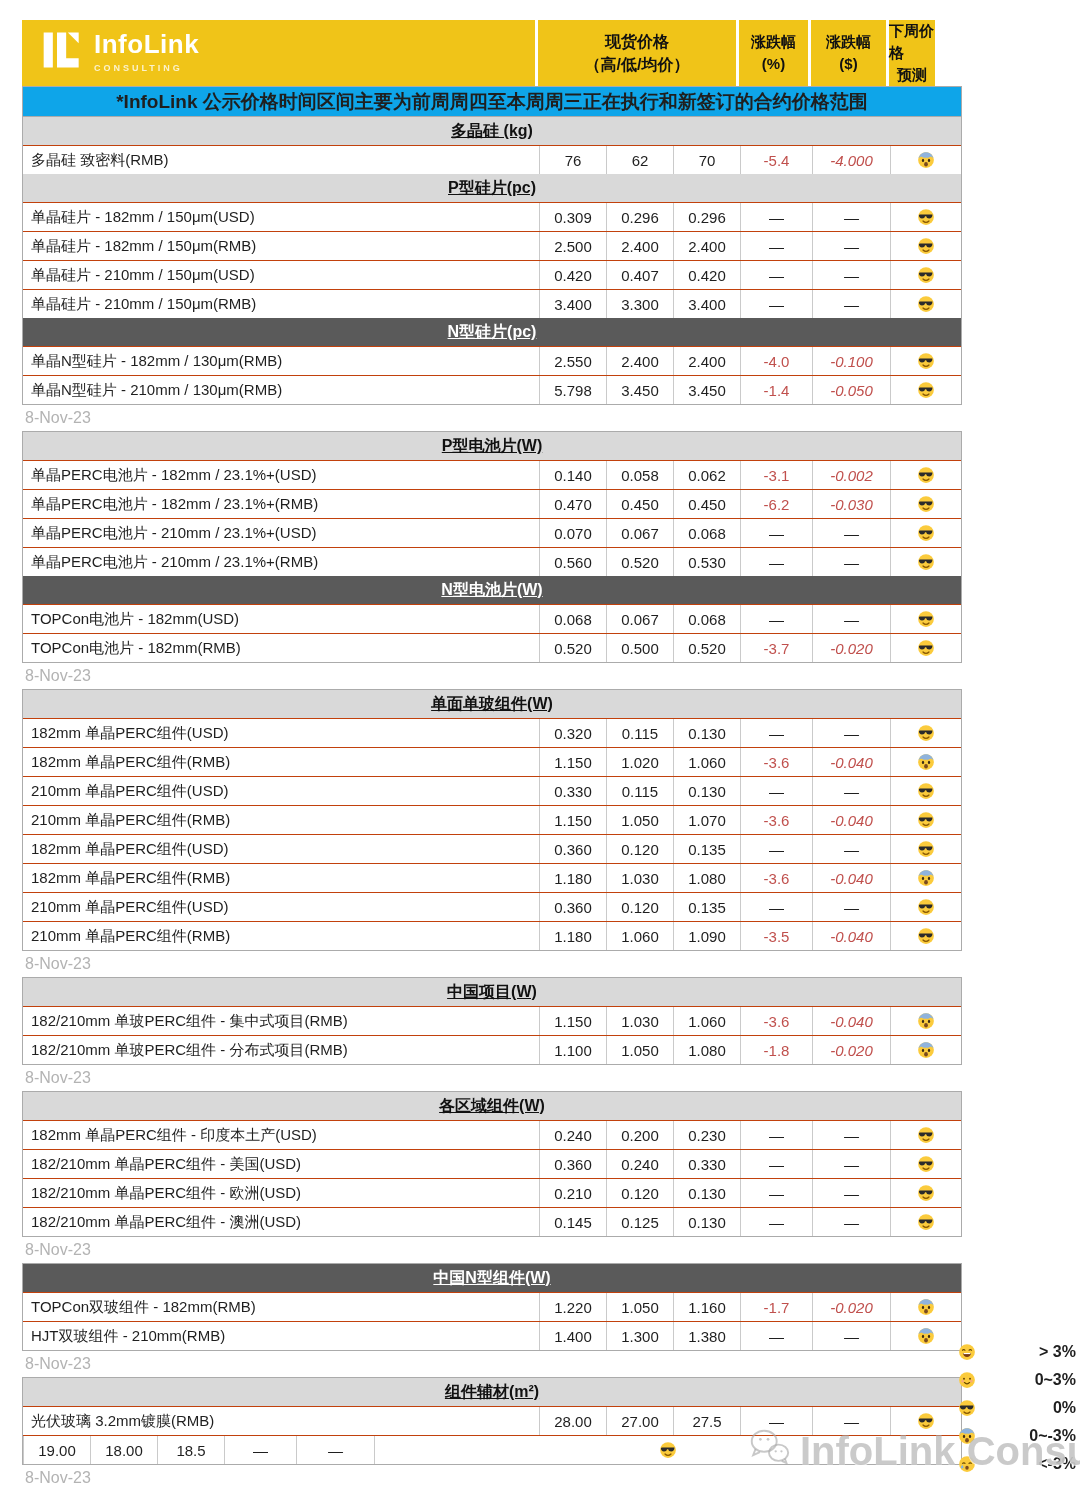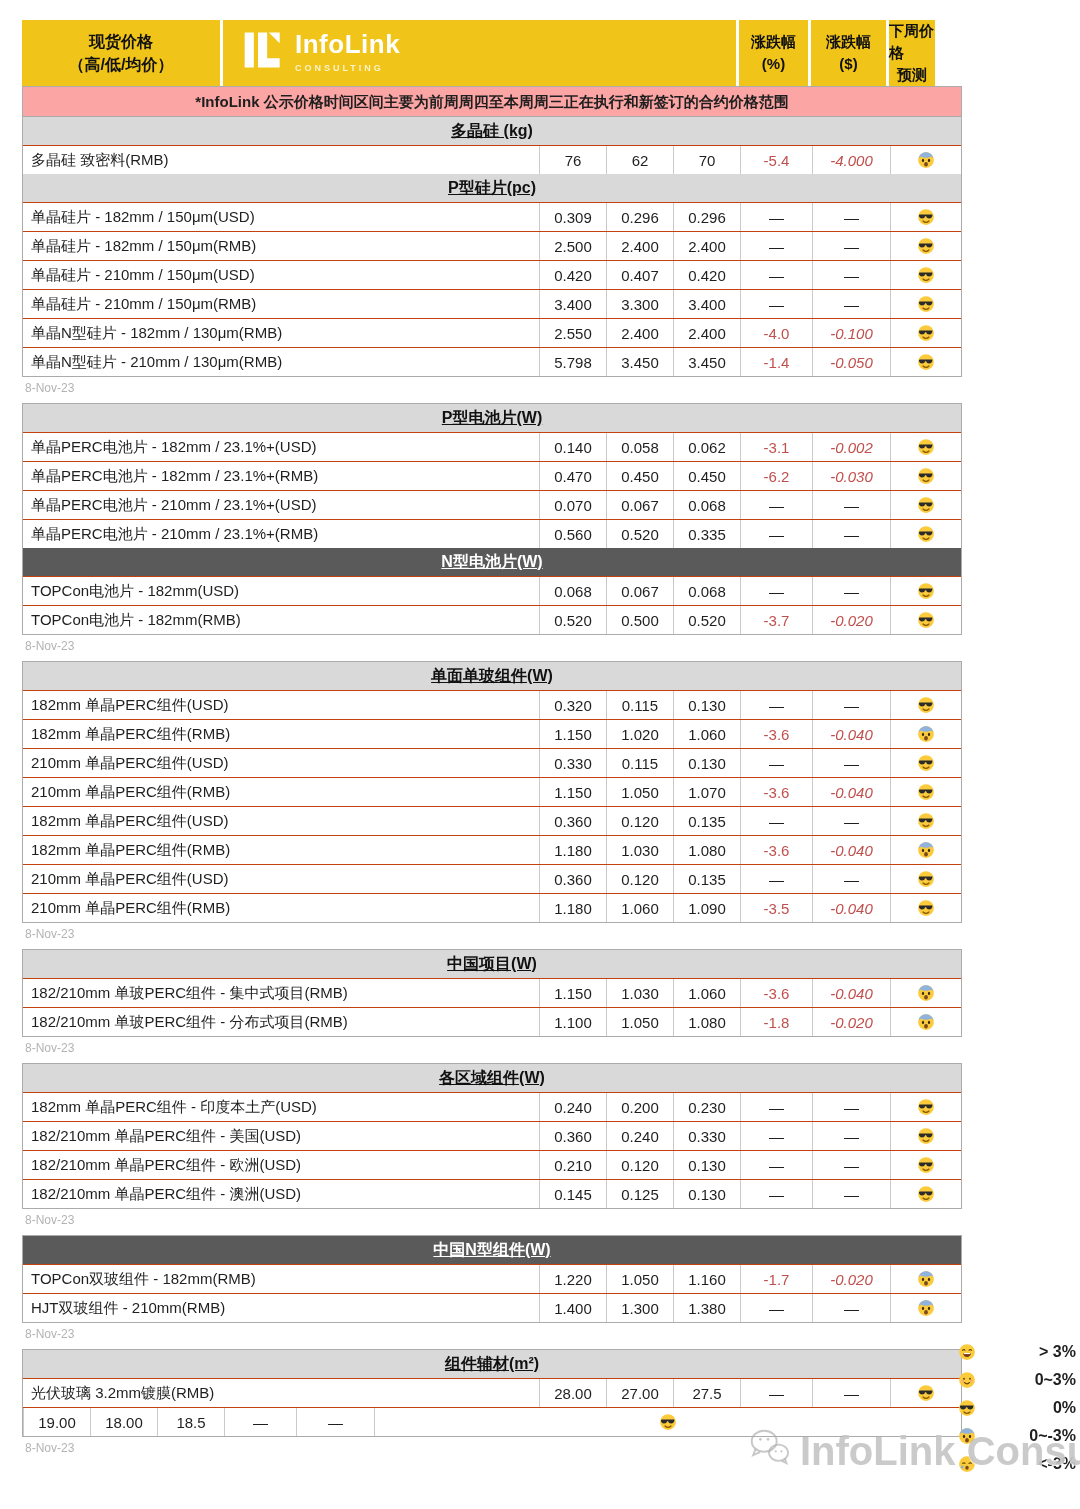--- a/index.html
+++ b/index.html
@@ -17,73 +17,73 @@
          font-weight:bold;font-size:15px;line-height:1.45;color:#111;}
   .hcell.logo{width:513px;flex-direction:row;justify-content:flex-start;gap:12px;padding-left:20px;box-sizing:border-box;}
   .hcell.spot{width:198px;font-size:16px;}
   .hcell.pct{width:69px;}
   .hcell.usd{width:75px;}
   .hcell.fc{width:46px;}
   .brand-text .bname{color:#fff;font-size:26px;font-weight:bold;letter-spacing:.5px;line-height:1.05;}
   .brand-text .bsub{color:rgba(255,255,255,.78);font-size:9px;font-weight:bold;letter-spacing:3px;margin-top:3px;}
 
   
-  .note-row{height:30px;line-height:30px;text-align:center;font-weight:bold;font-size:15px;
-            border:1px solid #ABABAB;border-bottom:none;background:#fca5a5;box-sizing:border-box;}
+  .note-row{height:30px;line-height:30px;text-align:center;font-weight:bold;font-size:19px;
+            border:1px solid #ABABAB;border-bottom:none;background:#0ea5e9;box-sizing:border-box;}
 
   
   .block{border:1px solid #ABABAB;box-sizing:border-box;background:#fff;}
   .sec{height:28px;line-height:28px;text-align:center;font-weight:bold;font-size:16px;background:#D9D9D9;color:#111;text-decoration:underline;}
   .sec.dark{background:#5A5A5A;color:#ffffff;}
   .row{display:flex;height:28px;border-top:1px solid #c2410c;background:#fff;}
   .c{display:flex;align-items:center;justify-content:center;font-size:15px;box-sizing:border-box;border-left:1px solid #CACACA;}
   .c.name{width:516px;border-left:none;justify-content:flex-start;padding-left:8px;}
   .c.w67{width:67px;}
   .c.w72{width:72px;}
   .c.w78{width:78px;font-style:italic;}
   .c.emo{flex:1;}
   .neg{color:#C0504D;}
-  .date{color:#B3B3B3;font-size:12px;height:12px;margin:4px 0 10px 3px;}
+  .date{color:#B3B3B3;font-size:16px;height:12px;margin:4px 0 10px 3px;}
 
   .emoji{display:inline-flex;width:18px;height:18px;}
   .emoji svg{width:18px;height:18px;}
 
   
   .legend{position:absolute;left:958px;top:1338px;width:118px;}
   .leg{display:flex;align-items:center;justify-content:space-between;height:28px;}
   .leg span{font-weight:bold;font-size:16px;color:#1f1f1f;}
 
   
   .watermark{position:absolute;left:746px;top:1424px;display:flex;align-items:center;gap:8px;
              color:rgba(170,170,170,.62);font-weight:bold;font-size:40px;white-space:nowrap;
              pointer-events:none;z-index:5;text-shadow:0 1px 0 rgba(255,255,255,.8);}
 </style>
 </head>
 <body>
 
 <div class="table-area">
 
   <div class="header-band">
-    <div class="hcell spot">
-      <div>现货价格</div>
-      <div>（高/低/均价）</div>
-    </div>
     <div class="hcell logo">
       <span>
         <svg viewBox="0 0 48 48" width="40" height="40">
           <rect x="2" y="3" width="11" height="42" fill="#ffffff"></rect>
           <path d="M18 3h11v31h15v11H18z" fill="#ffffff"></path>
           <path d="M31 3l13 13V3z" fill="#ffffff"></path>
         </svg>
       </span>
       <span class="brand-text">
         <div class="bname">InfoLink</div>
         <div class="bsub">CONSULTING</div>
       </span>
     </div>
+    <div class="hcell spot">
+      <div>现货价格</div>
+      <div>（高/低/均价）</div>
+    </div>
     <div class="hcell pct">
       <div>涨跌幅</div>
       <div>(%)</div>
     </div>
     <div class="hcell usd">
       <div>涨跌幅</div>
       <div>($)</div>
     </div>
     <div class="hcell fc">
       <div>下周价格</div>
@@ -177,20 +177,21 @@
           <div class="c emo">
             <span class="emoji">
               <svg viewBox="0 0 24 24">
                 <circle cx="12" cy="12" r="10.5" fill="#FBCB3C"></circle>
                 <path d="M3.5 8.5h17v1.2c0 2.6-1.7 4.3-4.2 4.3-2.2 0-3.6-1.2-4-3h-1.6c-.4 1.8-1.8 3-4 3-2.5 0-4.2-1.7-4.2-4.3z" fill="#2b2b2b"></path>
                 <path d="M8 17.3c1.1 1.2 2.4 1.8 4 1.8s2.9-.6 4-1.8" fill="none" stroke="#8a5a00" stroke-width="1.6" stroke-linecap="round"></path>
               </svg>
             </span>
           </div>
         </div>
+        <div class="sec dark">N型硅片(pc)</div>
         <div class="row">
           <div class="c name">单晶N型硅片 - 182mm / 130μm(RMB)</div>
           <div class="c w67">2.550</div>
           <div class="c w67">2.400</div>
           <div class="c w67">2.400</div>
           <div class="c w72 neg">-4.0</div>
           <div class="c w78 neg">-0.100</div>
           <div class="c emo">
             <span class="emoji">
               <svg viewBox="0 0 24 24">
@@ -270,21 +271,21 @@
                 <path d="M3.5 8.5h17v1.2c0 2.6-1.7 4.3-4.2 4.3-2.2 0-3.6-1.2-4-3h-1.6c-.4 1.8-1.8 3-4 3-2.5 0-4.2-1.7-4.2-4.3z" fill="#2b2b2b"></path>
                 <path d="M8 17.3c1.1 1.2 2.4 1.8 4 1.8s2.9-.6 4-1.8" fill="none" stroke="#8a5a00" stroke-width="1.6" stroke-linecap="round"></path>
               </svg>
             </span>
           </div>
         </div>
         <div class="row">
           <div class="c name">单晶PERC电池片 - 210mm / 23.1%+(RMB)</div>
           <div class="c w67">0.560</div>
           <div class="c w67">0.520</div>
-          <div class="c w67">0.335</div>
+          <div class="c w67">0.530</div>
           <div class="c w72">—</div>
           <div class="c w78">—</div>
           <div class="c emo">
             <span class="emoji">
               <svg viewBox="0 0 24 24">
                 <circle cx="12" cy="12" r="10.5" fill="#FBCB3C"></circle>
                 <path d="M3.5 8.5h17v1.2c0 2.6-1.7 4.3-4.2 4.3-2.2 0-3.6-1.2-4-3h-1.6c-.4 1.8-1.8 3-4 3-2.5 0-4.2-1.7-4.2-4.3z" fill="#2b2b2b"></path>
                 <path d="M8 17.3c1.1 1.2 2.4 1.8 4 1.8s2.9-.6 4-1.8" fill="none" stroke="#8a5a00" stroke-width="1.6" stroke-linecap="round"></path>
               </svg>
             </span>

